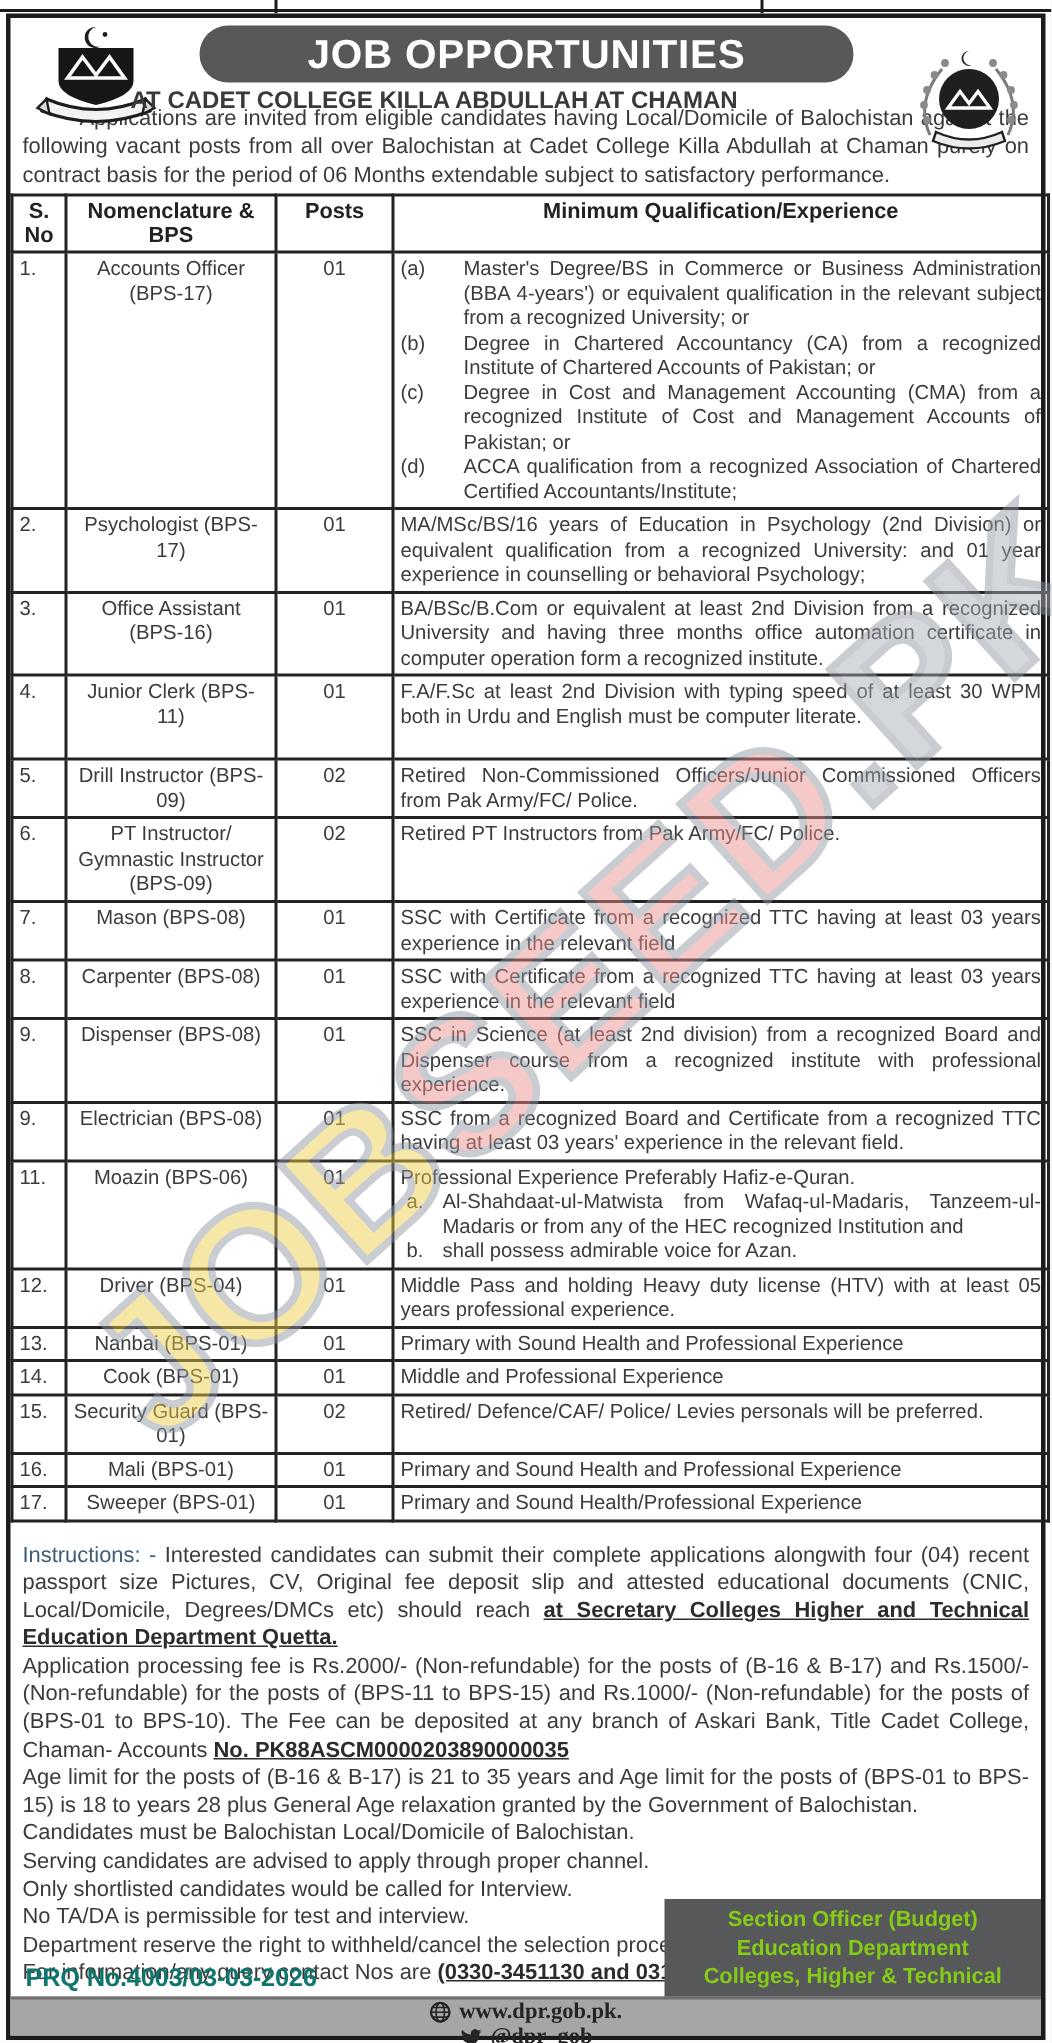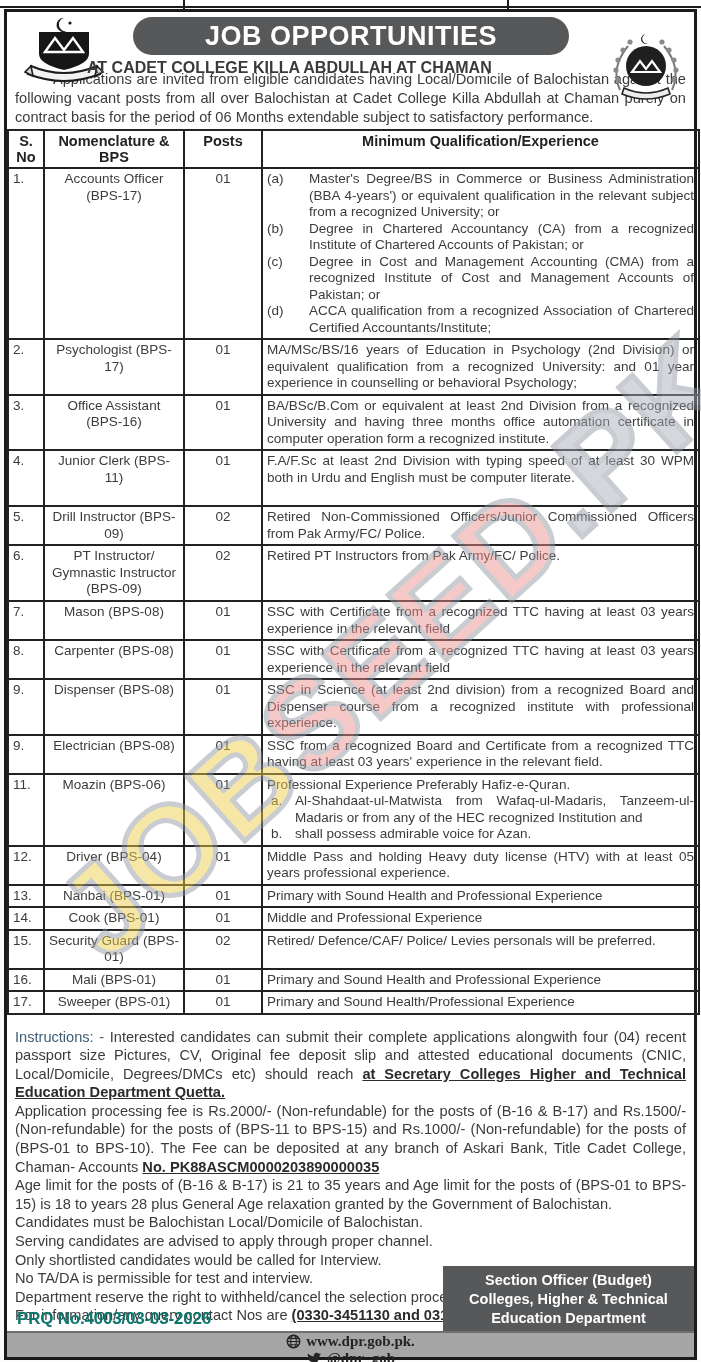--- a/index.html
+++ b/index.html
@@ -46,21 +46,21 @@
   tbody tr:nth-child(6) td{height:50px;}
 
   
   .instr{margin:3px 8px 0 8px;}
   .instr p{margin:0;font-size:14.6px;line-height:18.6px;text-align:justify;color:#3b3b3b;}
   .instr .lbl{font-weight:normal;color:var(--c-lbl,#3d5d77);}
   .instr .str{font-weight:bold;text-decoration:underline;color:#2c2c2c;}
 
   
   .prq{position:absolute;left:10px;bottom:28px;font-size:17px;font-weight:bold;color:#0f766e;letter-spacing:-.2px;}
-  .sig-box{position:absolute;right:0;bottom:24px;width:243px;background:var(--c-bar,#57585a);color:#ffffff;
+  .sig-box{position:absolute;right:0;bottom:24px;width:243px;background:var(--c-bar,#57585a);color:#84cc16;
     font-weight:bold;text-align:center;font-size:14.5px;line-height:19px;padding:5px 4px;}
   .social-bar{position:absolute;left:0;right:0;bottom:0;height:24px;background:var(--c-foot,#a6a6a6);
     border-top:2px solid #6f6f6f;display:flex;align-items:center;justify-content:space-between;
     padding:0 14px;font-family:"Liberation Serif", serif;font-weight:bold;font-size:15px;color:#242424;flex-direction:column;}
   .social-item{display:flex;align-items:center;gap:5px;}
   .social-item svg{display:block;}
 
   
   .watermark{position:absolute;left:30px;top:878px;transform:rotate(-42deg);transform-origin:0 0;
     font-size:126px;font-weight:bold;letter-spacing:4px;white-space:nowrap;opacity:.48;z-index:40;
@@ -309,22 +309,22 @@
         <p><span>Only shortlisted candidates would be called for Interview.</span></p>
         <p><span>No TA/DA is permissible for test and interview.</span></p>
         <p><span>Department reserve the right to withheld/cancel the selection process at any time.</span></p>
         <p><span>For information/any query contact Nos are </span><span class="str">(0330-3451130 and 03126914639)</span></p>
       </div>
 
     <div class="prq">PRQ No.4003/03-03-2026</div>
 
     <div class="sig-box">
       <div>Section Officer (Budget)</div>
+      <div>Education Department</div>
       <div>Colleges, Higher &amp; Technical</div>
-      <div>Education Department</div>
     </div>
 
     <div class="social-bar" id="social-bar">
         <span class="social-item">
           <span>
             <svg width="15" height="15" viewBox="0 0 16 16">
               <circle cx="8" cy="8" r="6.6" fill="none" stroke="#242424" stroke-width="1.6"></circle>
               <ellipse cx="8" cy="8" rx="3" ry="6.6" fill="none" stroke="#242424" stroke-width="1.2"></ellipse>
               <path d="M1.6 8h12.8M2.6 4.6h10.8M2.6 11.4h10.8" stroke="#242424" stroke-width="1.2"></path>
             </svg>

